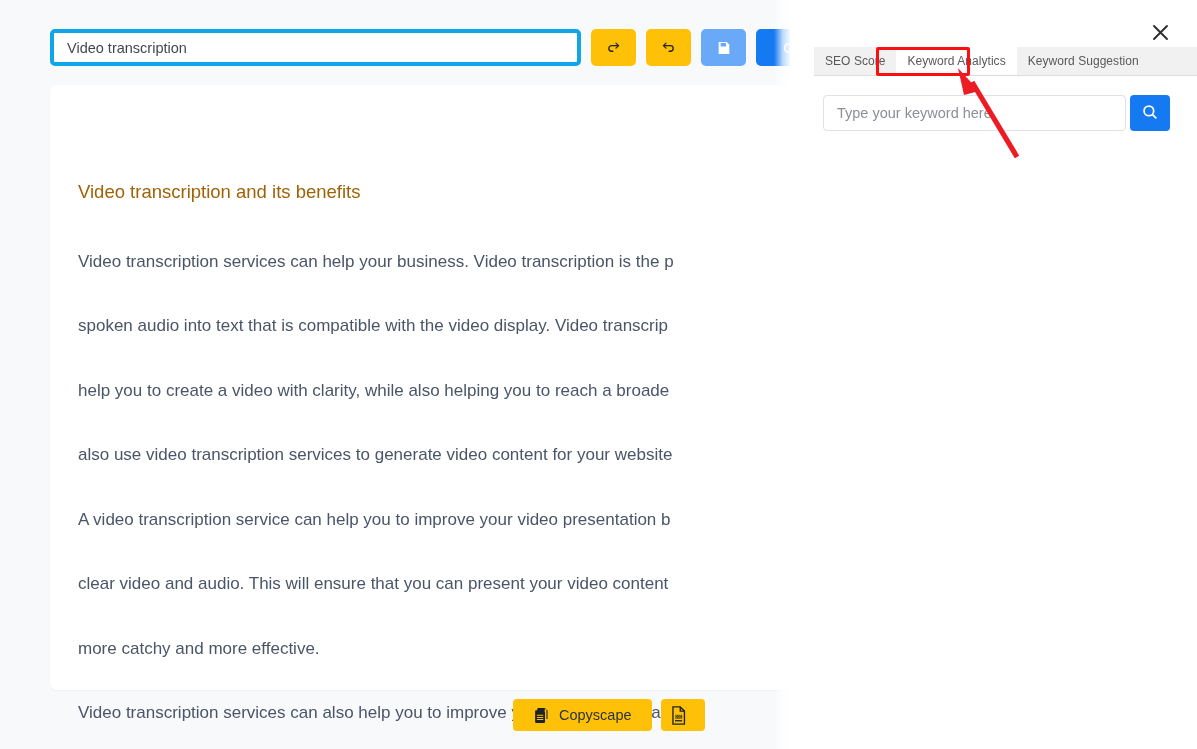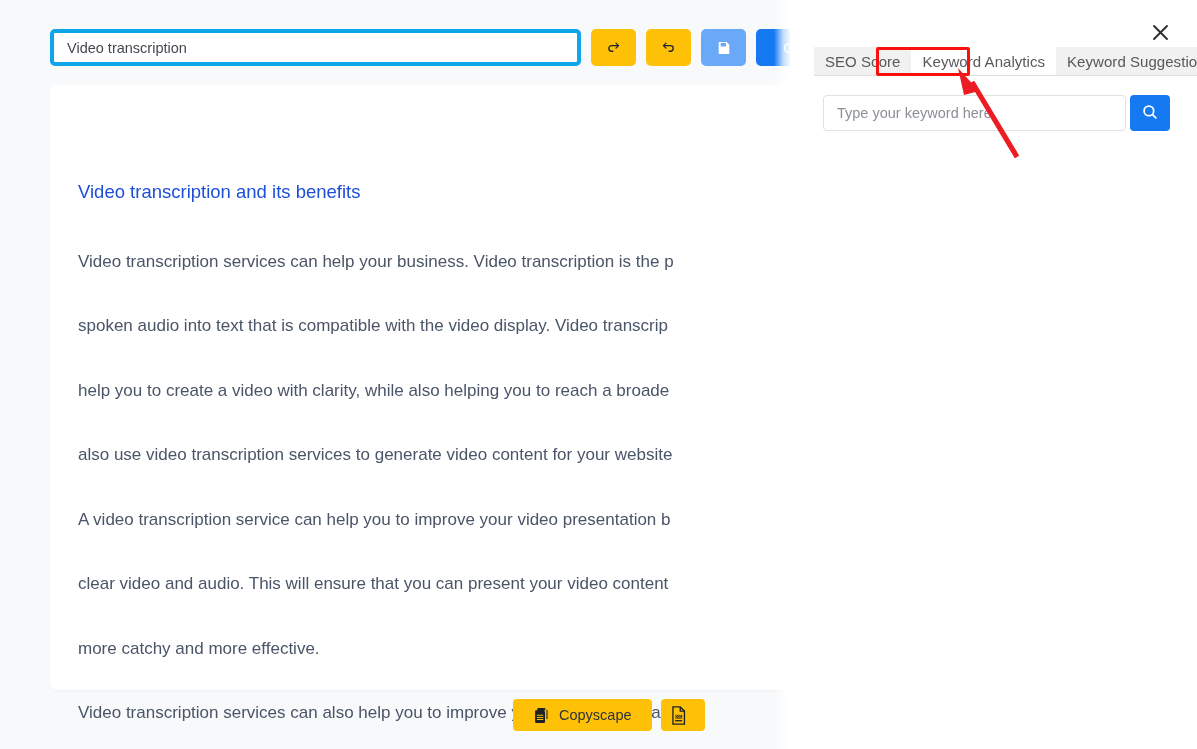--- a/index.html
+++ b/index.html
@@ -76,21 +76,21 @@
     border-radius: 7px;
     box-shadow: 0 1px 2px rgba(30,40,60,0.035);
   }
   #doc-inner {
     position: absolute;
     left: 28px; top: 95px;
     width: 730px;
   }
   #doc-heading {
     font-size: 18.5px;
-    color: #1d4ed8;
+    color: #a16207;
     font-weight: 400;
     line-height: 1.35;
     margin: 0 0 38px 0;
     white-space: nowrap;
   }
   .doc-para {
     font-size: 17px;
     color: #4a5568;
     line-height: 38.5px;
     margin: 0 0 26px 0;
@@ -161,21 +161,21 @@
   #tab-underline {
     position: absolute;
     left: 24px; top: 75px;
     width: 383px; height: 1px;
     background: #dededf;
   }
   .tab {
     display: flex;
     align-items: center;
     padding: 0 11px;
-    font-size: 15px;
+    font-size: 12px;
     color: #59595c;
     cursor: pointer;
     background: transparent;
     border: none;
     font-family: "Liberation Sans", sans-serif;
     white-space: nowrap;
     letter-spacing: 0.05px;
   }
   .tab.active {
     background: #ffffff;

